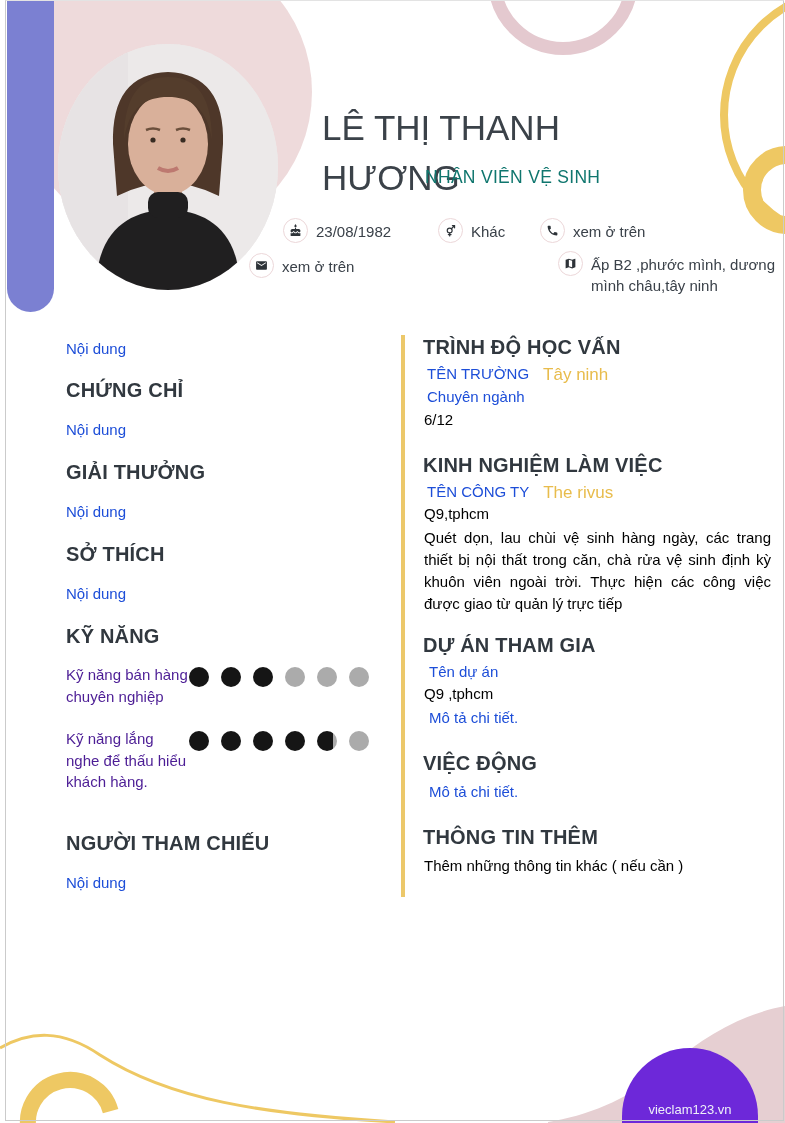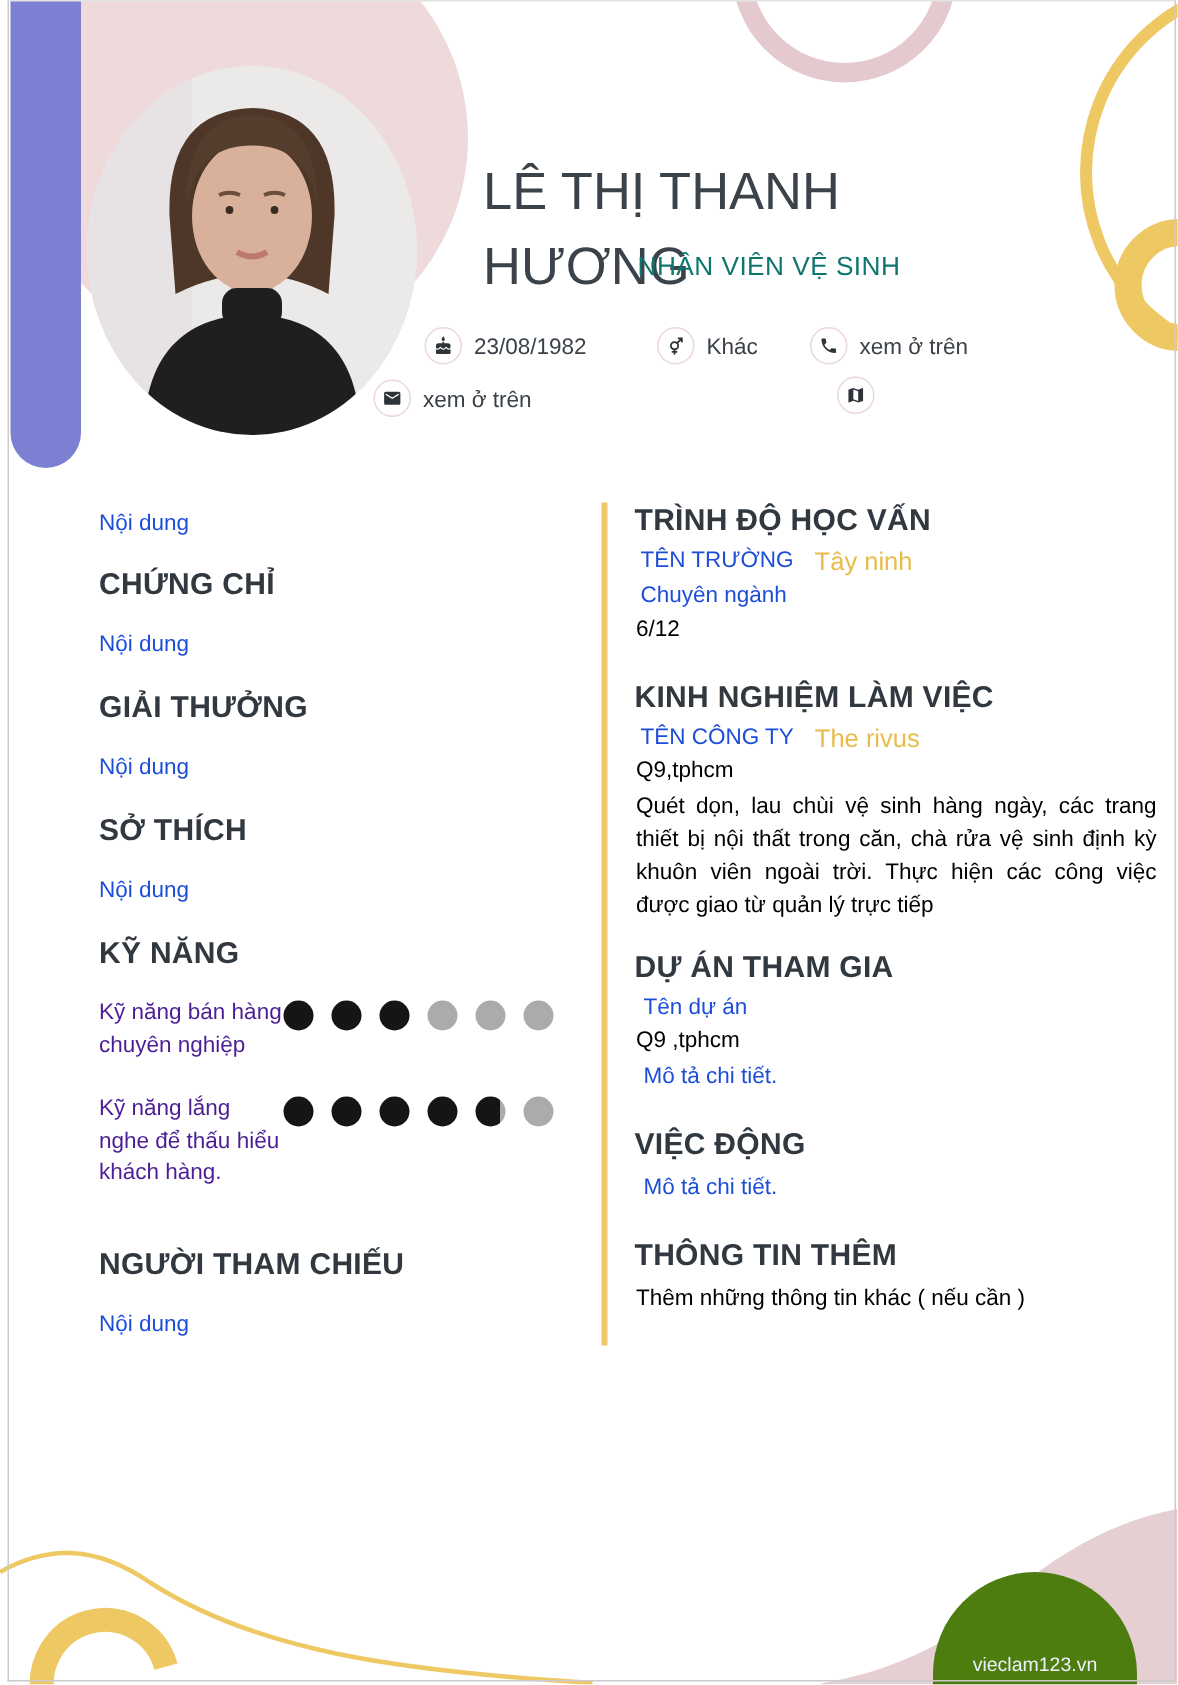--- a/index.html
+++ b/index.html
@@ -17,21 +17,21 @@
   .accent-bar { left:7px; top:0; width:47px; height:312px; background:#7b80d2;
                 border-radius:0 0 26px 26px; z-index:3; }
   .photo-blob { left:18px; top:-55px; width:294px; height:294px; border-radius:50%;
                 background:#eedadb; z-index:1; }
   .top-ring { left:488px; top:-95px; width:150px; height:150px; border-radius:50%;
               border:13px solid #e4c9cf; z-index:1; }
   .thin-ring { left:720px; top:-15px; width:260px; height:260px; border-radius:50%;
                border:8px solid #eec863; z-index:1; }
   .thick-arc { left:743px; top:146px; width:88px; height:88px; border-radius:50%;
                border:18px solid #eec863; z-index:1; }
-  .dome { left:622px; top:1048px; width:136px; height:75px; background:#4d7c0f;
+  .dome { left:622px; top:1048px; width:136px; height:75px; background:#6d28d9;
           border-radius:68px 68px 0 0; z-index:6; text-align:center; }
   .dome .brand { position:absolute; left:0; right:0; bottom:6px;
                  font-size:13px; color:#eef0f8; }
 
   
   .photo { left:58px; top:44px; width:220px; height:246px; border-radius:50%;
            overflow:hidden; z-index:4; background:#ece9e9; }
   .photo svg { display:block; width:100%; height:100%; }
 
   
@@ -140,20 +140,21 @@
   </span>
   <span class="ctext">xem ở trên</span>
 </div>
 
 <div class="contact" style="left:558px;top:251px;width:226px">
   <span class="cicon">
     <svg viewBox="0 0 24 24" fill="currentColor">
         <path d="M20.5 3l-.16.03L15 5.1 9 3 3.36 4.9c-.21.07-.36.25-.36.48V20.5c0 .28.22.5.5.5l.16-.03L9 18.9l6 2.1 5.64-1.9c.21-.07.36-.25.36-.48V3.5c0-.28-.22-.5-.5-.5zM15 19l-6-2.11V5l6 2.11V19z"></path>
       </svg>
   </span>
+  <span class="ctext" style="width:192px">Ấp B2 ,phước mình, dương mình châu,tây ninh</span>
 </div>
 
 <div class="a divider"></div>
 
 <div class="a ph" style="left:66px;top:340px">Nội dung</div>
 
 <div class="a sec-title" style="left:66px;top:379px">CHỨNG CHỈ</div>
 <div class="a ph" style="left:66px;top:421px">Nội dung</div>
 
 <div class="a sec-title" style="left:66px;top:461px">GIẢI THƯỞNG</div>

